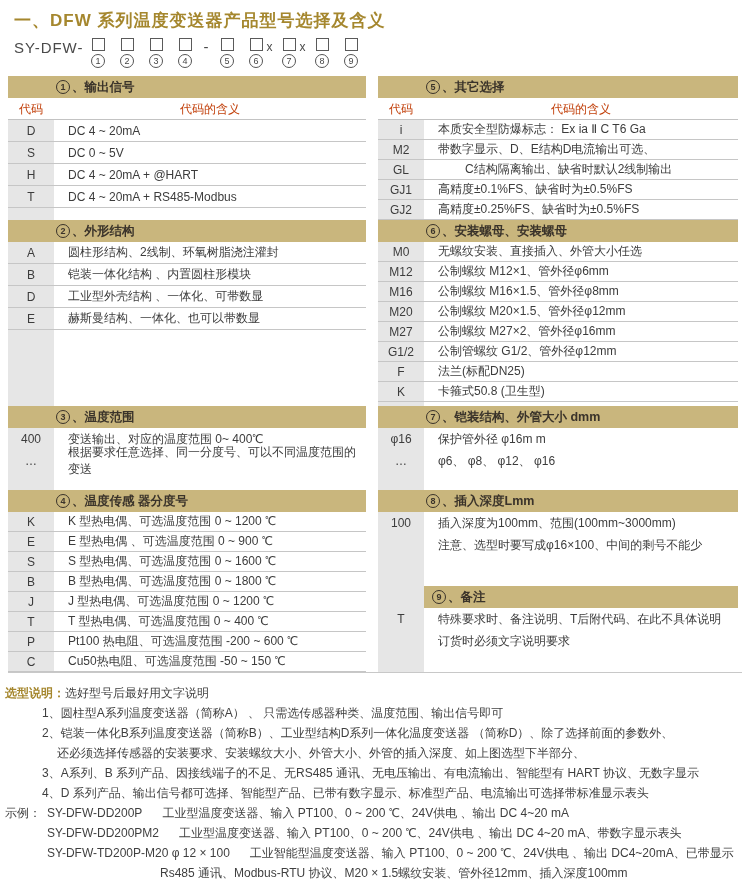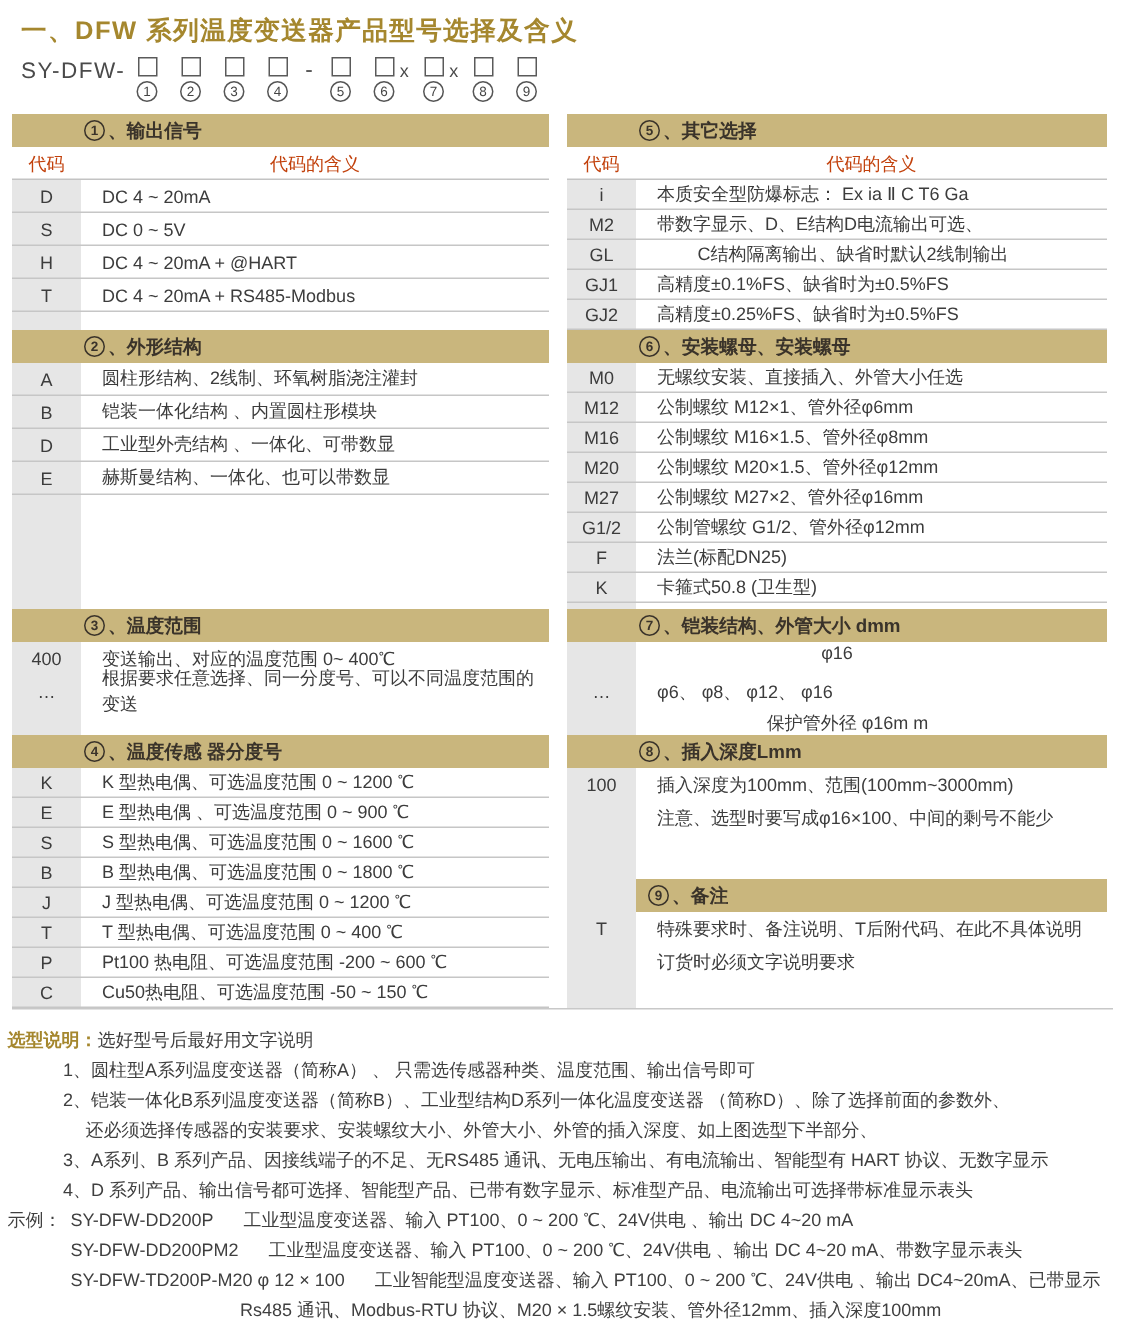--- a/index.html
+++ b/index.html
@@ -264,21 +264,21 @@
         <div class="row lined" style="height: 20px;">
           <span class="code-cell">K</span>
           <span class="meaning-cell">卡箍式50.8 (卫生型)</span>
         </div>
         <div class="spacer" style="height: 4px;"></div>
         <div class="band">
           <span class="circ">7</span>
           <span class="band-sep">、</span>
           <span class="band-title">铠装结构、外管大小 dmm</span>
         </div>
-        <div class="row" style="height: 22px; flex-direction: column;">
+        <div class="row" style="height: 22px;">
           <span class="code-cell">φ16</span>
           <span class="meaning-cell">保护管外径 φ16m m</span>
         </div>
         <div class="row" style="height: 22px;">
           <span class="code-cell">…</span>
           <span class="meaning-cell">φ6、 φ8、 φ12、 φ16</span>
         </div>
         <div class="spacer" style="height: 18px;"></div>
         <div class="band">
           <span class="circ">8</span>

